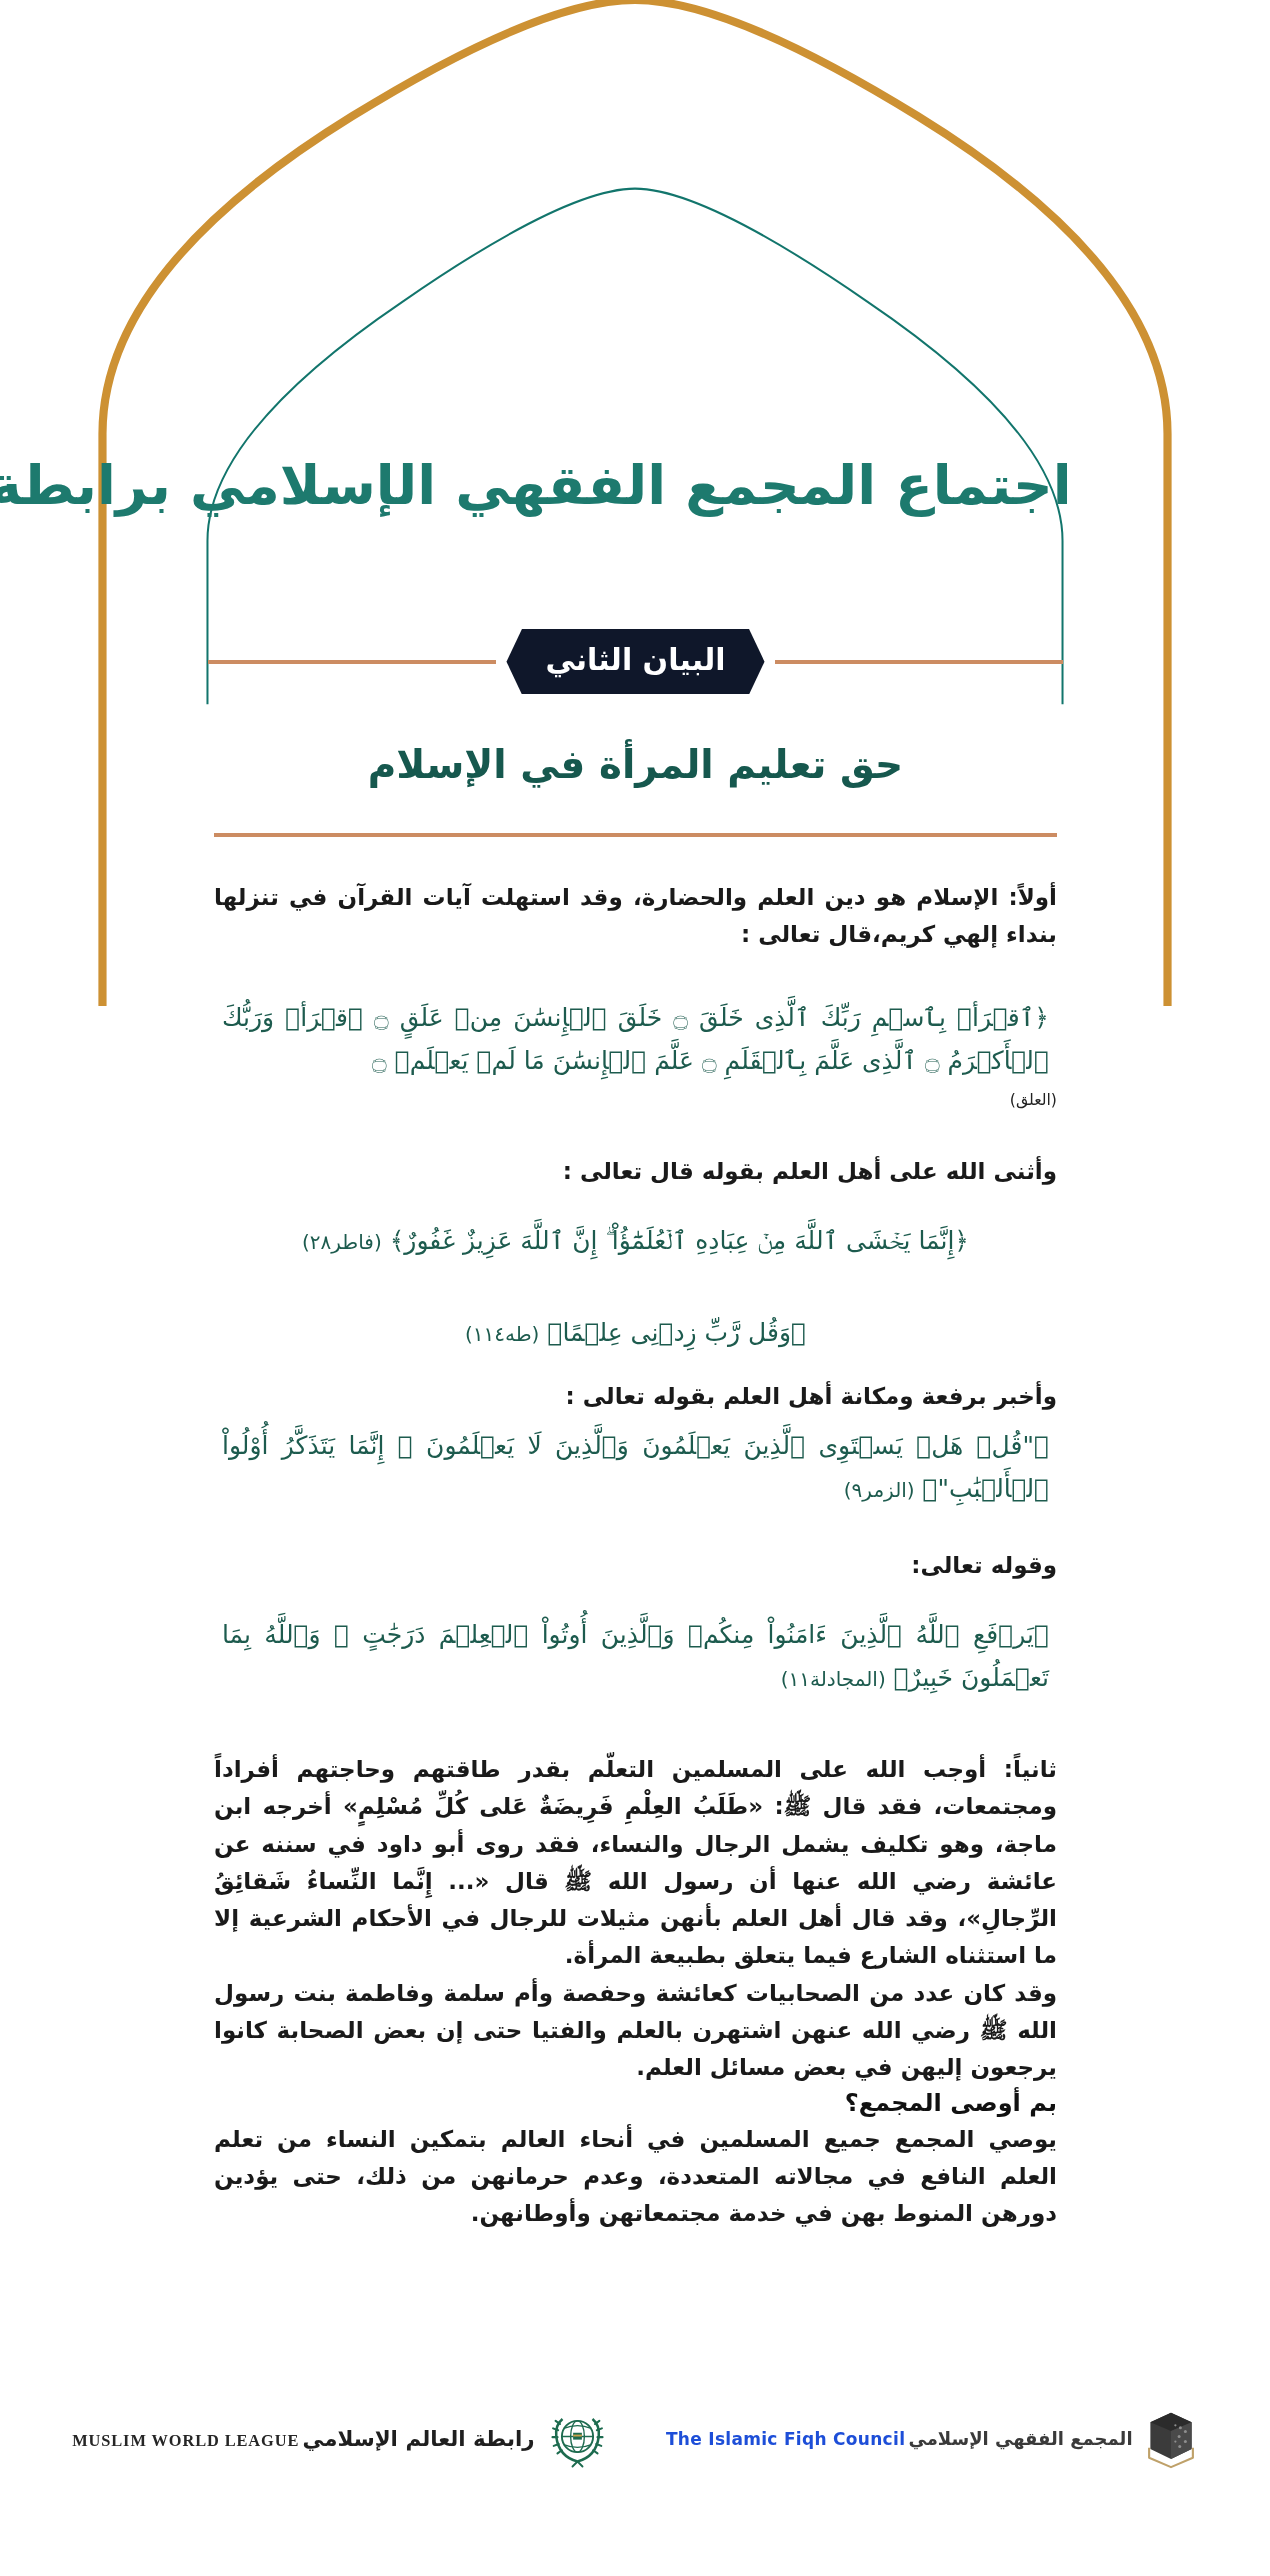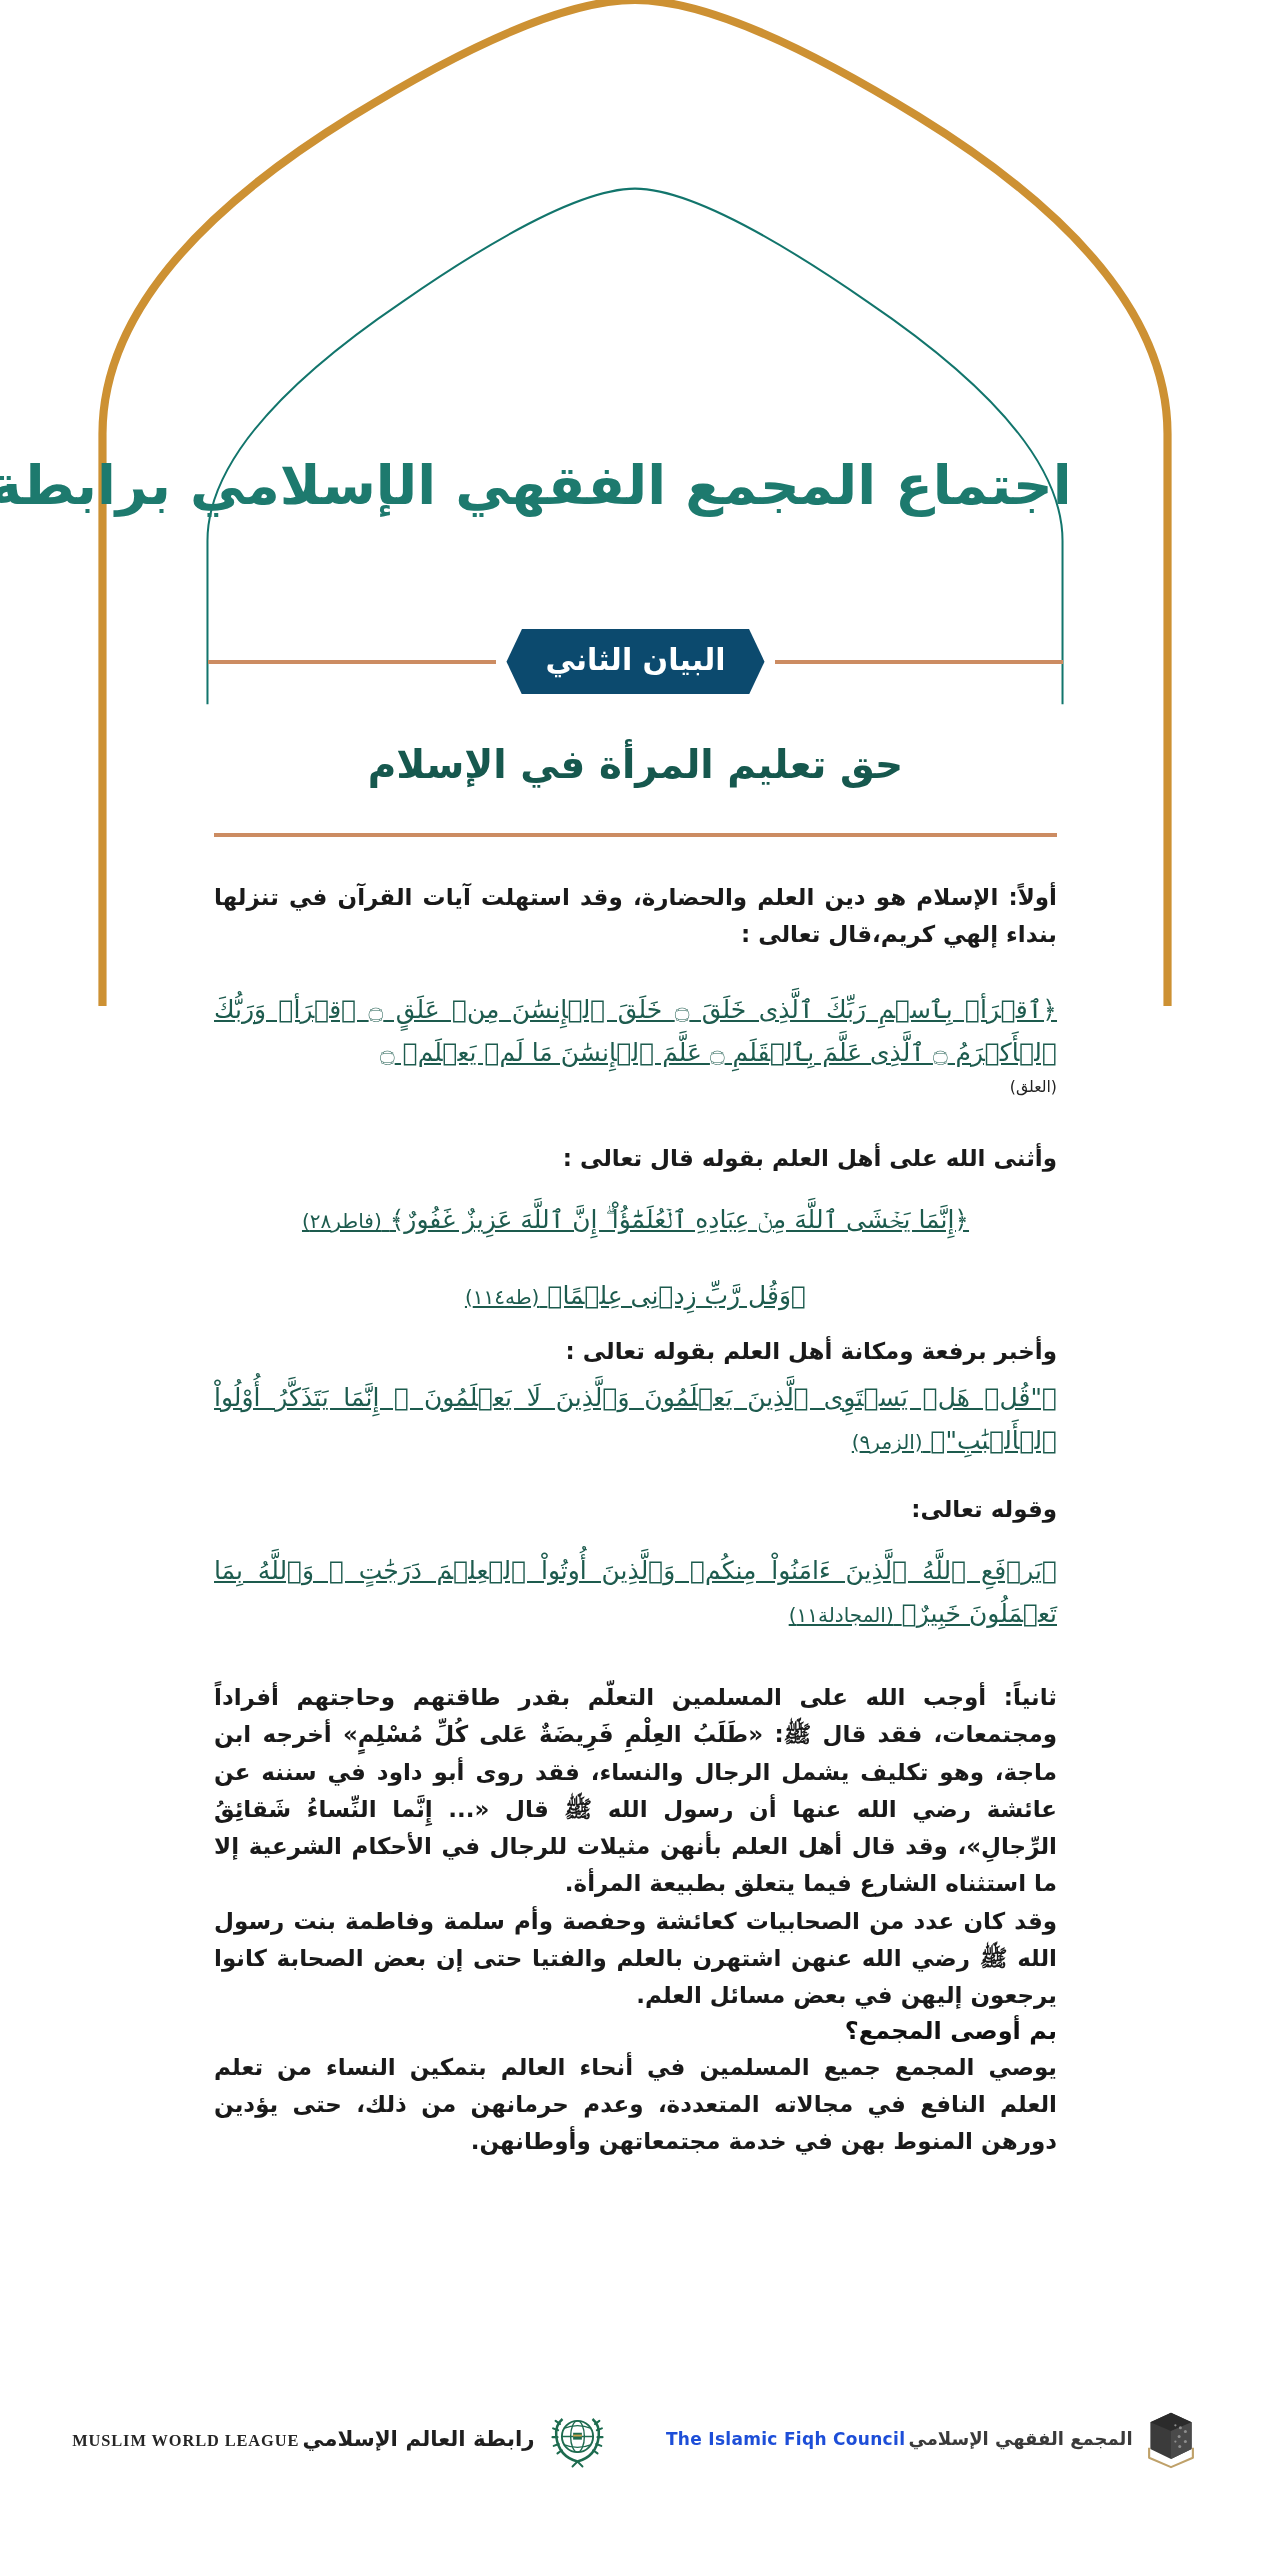--- a/index.html
+++ b/index.html
@@ -65,21 +65,21 @@
     gap: 0;
   }
   .badge-rule {
     flex: 1 1 auto;
     height: 4.4px;
     background: #cc8c62;
   }
   #statement-badge {
     position: relative;
     flex: 0 0 auto;
-    background: #0c4a6e;
+    background: #0f172a;
     color: #ffffff;
     font-size: 30px;
     font-weight: bold;
     line-height: 1;
     padding: 16.4px 39px 19px 39px;
     margin: 0 10px;
     text-align: center;
     direction: rtl;
     clip-path: polygon(6% 0%, 94% 0%, 100% 50%, 94% 100%, 6% 100%, 0% 50%);
     border-radius: 8.8px;
@@ -128,26 +128,25 @@
   }
 
   .spacer-sm { height: 16.4px; }
   .spacer-md { height: 29px; }
   .spacer-lg { height: 44px; }
 
   .verse {
     color: #1d5b4e;
     font-size: 25px;
     line-height: 1.72;
-    margin: 0;
+    margin: 8px;
     text-align: justify;
     text-align-last: right;
     direction: rtl;
     font-weight: 500;
-    text-decoration: underline;
   }
   .verse.centered {
     text-align: center;
     text-align-last: center;
   }
   .verse-ref {
     font-size: 20px;
     color: #1d5b4e;
     font-weight: 500;
   }

